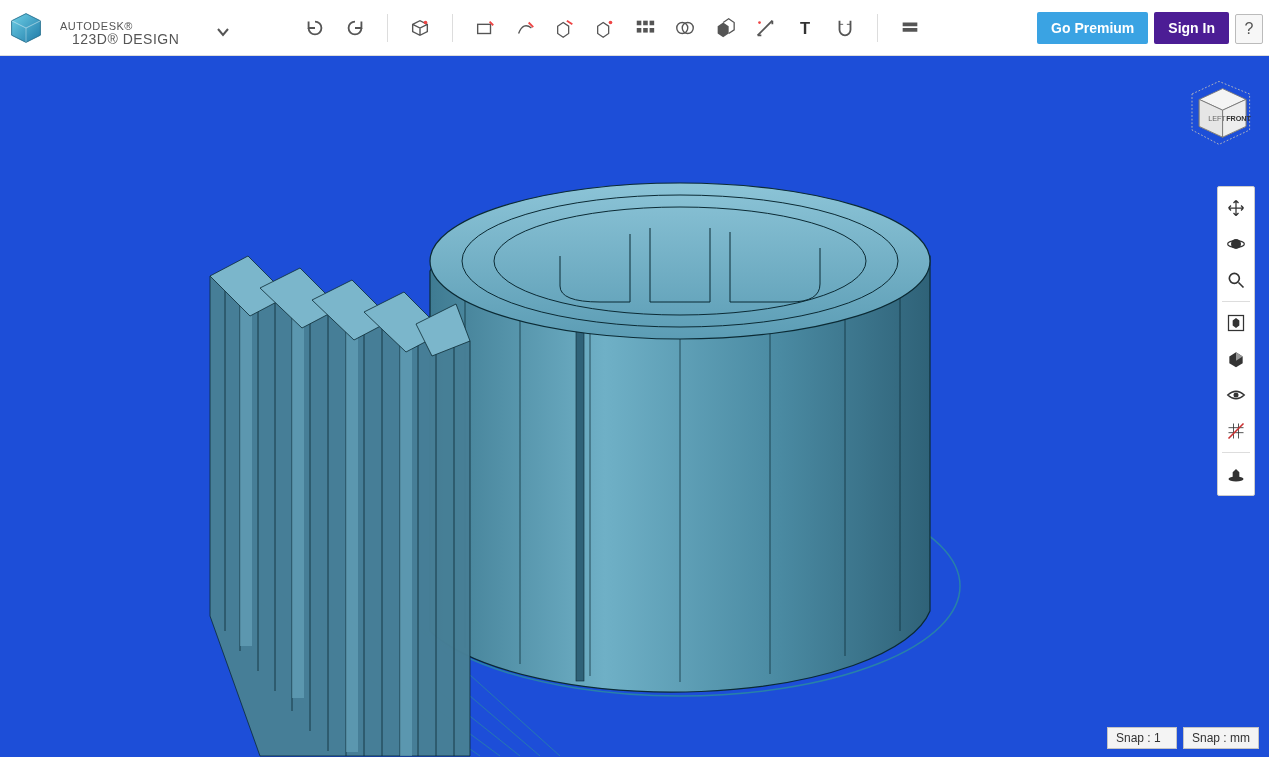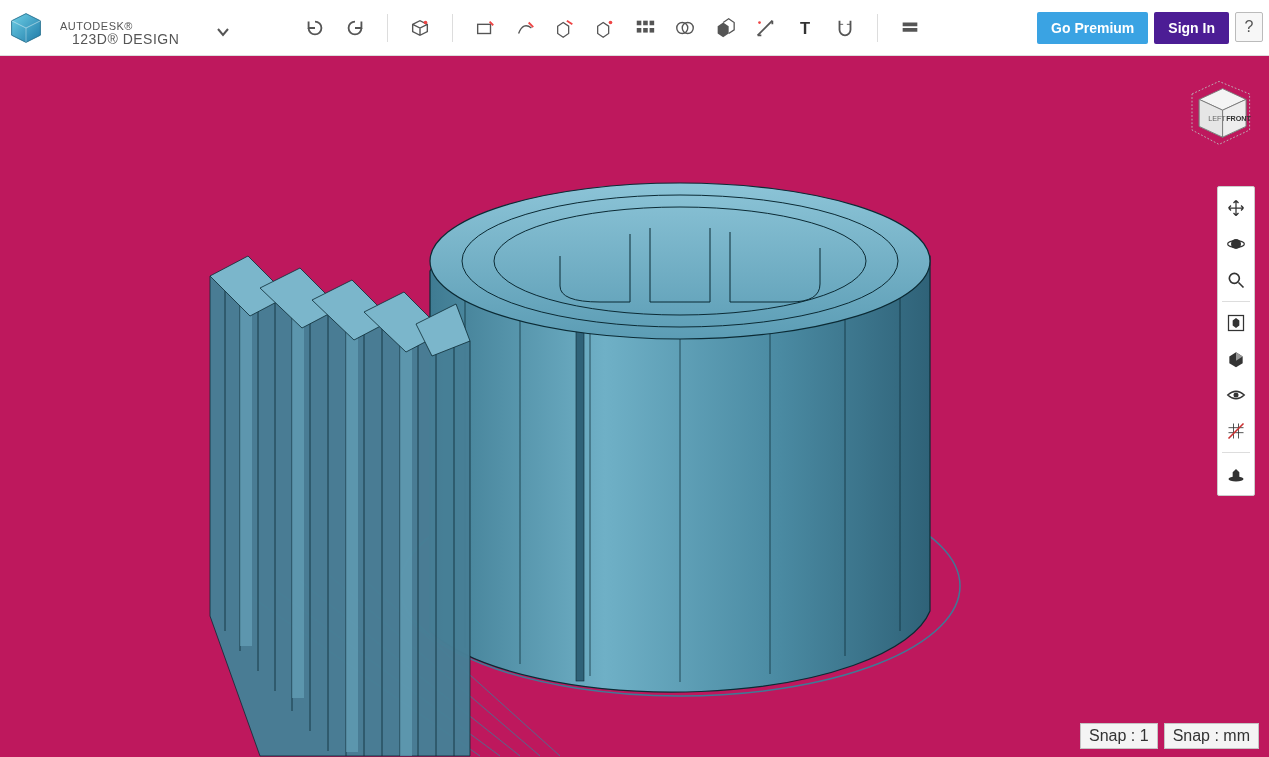--- a/index.html
+++ b/index.html
@@ -52,21 +52,21 @@
     color: #555;
     border-radius: 2px;
   }
   .vdiv {
     width: 1px; height: 28px; background: #ddd;
     margin: 0 14px;
   }
   .right-actions {
     margin-left: auto;
     display: flex;
-    align-items: flex-start;
+    align-items: flex-end;
     gap: 6px;
   }
   .btn-blue {
     background: #3aa3e3;
     color: #fff;
     border: none;
     padding: 8px 14px;
     font-size: 14px;
     font-weight: bold;
     border-radius: 2px;
@@ -78,21 +78,21 @@
     border: 1px solid #bbb;
     background: #f7f7f7;
     font-size: 16px;
     color: #555;
     border-radius: 2px;
     cursor: pointer;
   }
   .viewport {
     position: absolute;
     top: 56px; left: 0; right: 0; bottom: 0;
-    background: #be185d;
+    background: #1d4ed8;
     overflow: hidden;
   }
   .viewport svg.scene {
     position: absolute;
     top: 0; left: 0;
     width: 100%; height: 100%;
   }
   .viewcube {
     position: absolute;
     top: 20px; right: 14px;
@@ -123,21 +123,21 @@
   .status-bar {
     position: absolute;
     bottom: 8px; right: 10px;
     display: flex;
     gap: 6px;
   }
   .status-box {
     border: 1px solid #c4c4c4;
     background: #f4f4f4;
     padding: 3px 8px;
-    font-size: 16px;
+    font-size: 12px;
     color: #333;
     min-width: 70px;
   }
 </style>
 </head>
 <body>
 
 <div class="toolbar">
   <div class="logo-block">
     <svg class="logo-icon" viewBox="0 0 40 40">

